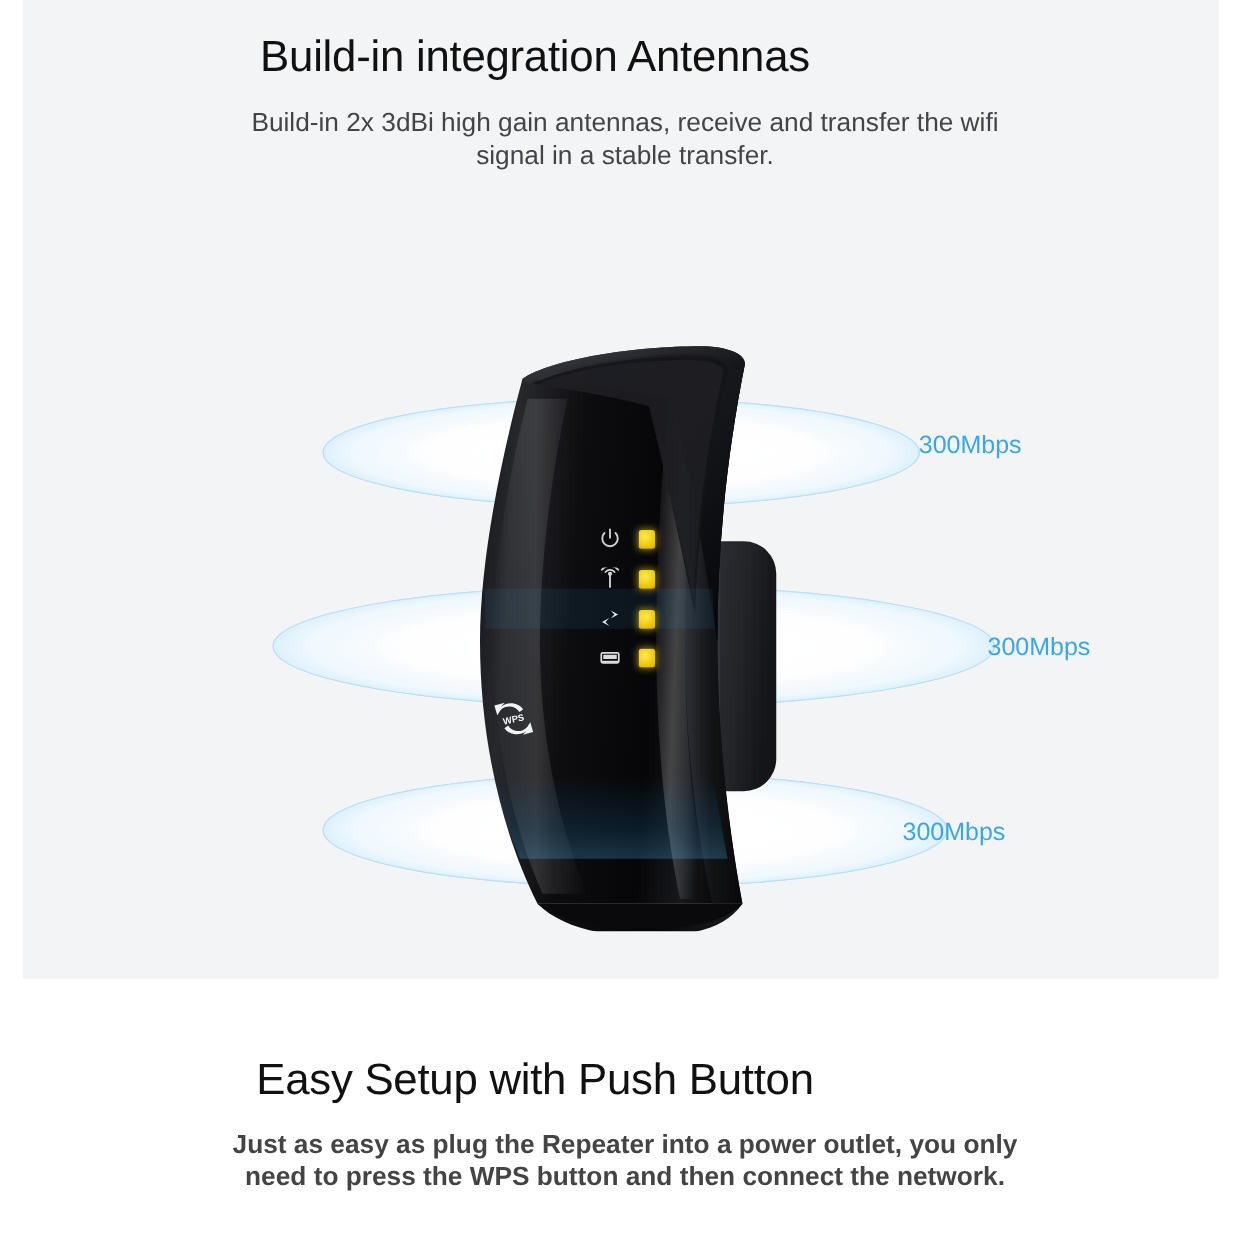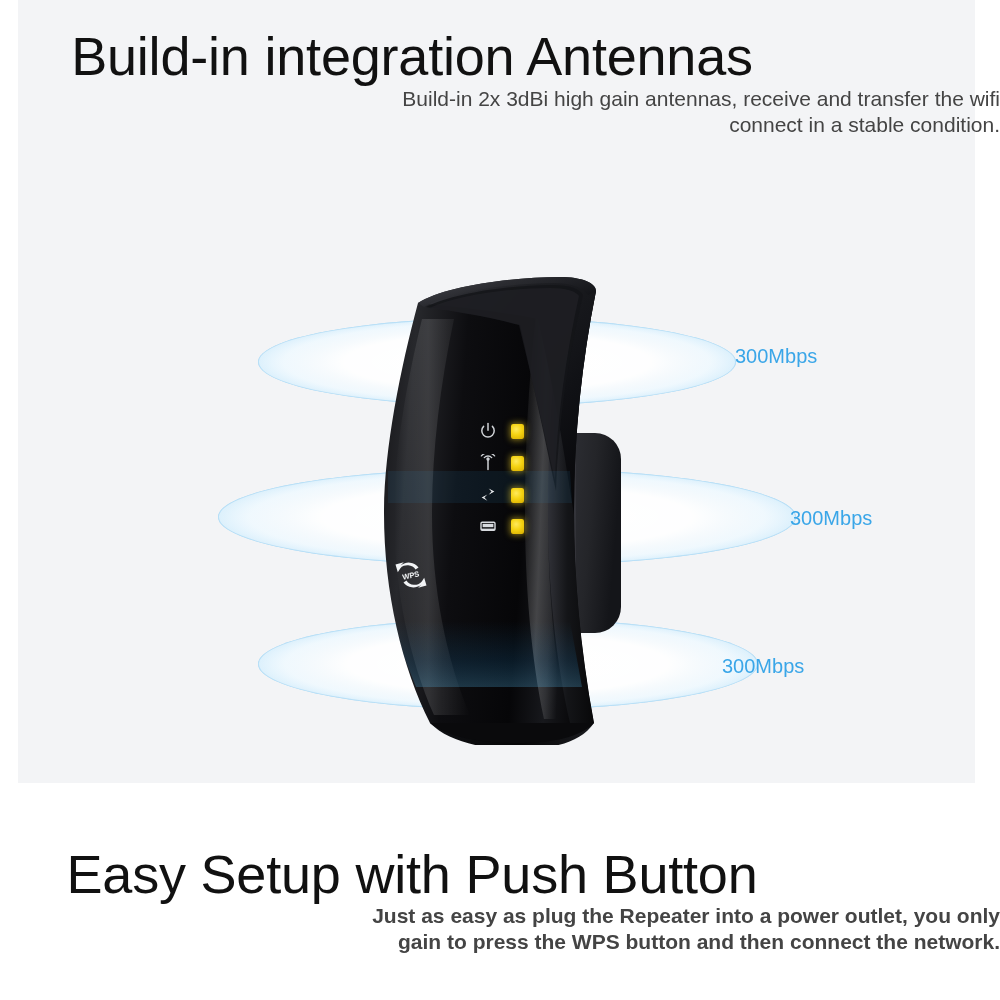--- a/index.html
+++ b/index.html
@@ -29,35 +29,35 @@
     left: 18px;
     top: 0;
     width: 957px;
     height: 783px;
     background: #f3f4f6;
   }
 
   
   .headline {
     position: absolute;
-    left: 0;
+    left: 16px;
     width: 824px;
     text-align: center;
     color: #111111;
-    font-size: 54px;
+    font-size: 35px;
     font-weight: 400;
     letter-spacing: -0.2px;
     line-height: 1.05;
     white-space: nowrap;
   }
   .subline {
     position: absolute;
     left: 0;
     width: 1000px;
-    text-align: right;
+    text-align: center;
     color: #444444;
     font-size: 21px;
     font-weight: 400;
     line-height: 1.24;
   }
 
   #top-headline { top: 28px; }
   #top-subline  { top: 86px; }
 
   #bottom-headline { top: 846px; }
@@ -168,21 +168,21 @@
 <body>
 
 <div class="page">
 
   <div class="panel"></div>
 
   <div class="headline" id="top-headline">Build-in integration Antennas</div>
 
   <div class="subline" id="top-subline">
     <span class="line">Build-in 2x 3dBi high gain antennas, receive and transfer the wifi</span>
-    <span class="line">connect in a stable condition.</span>
+    <span class="line">signal in a stable transfer.</span>
   </div>
 
   <div class="wave" id="wave-top">
     <div class="wave-inner"></div>
   </div>
   <div class="wave" id="wave-middle">
     <div class="wave-inner"></div>
   </div>
   <div class="wave" id="wave-bottom">
     <div class="wave-inner"></div>
@@ -385,16 +385,16 @@
   </div>
 
   <div class="mbps-label" id="mbps-1">300Mbps</div>
   <div class="mbps-label" id="mbps-2">300Mbps</div>
   <div class="mbps-label" id="mbps-3">300Mbps</div>
 
   <div class="headline" id="bottom-headline">Easy Setup with Push Button</div>
 
   <div class="subline" id="bottom-subline">
     <span class="line">Just as easy as plug the Repeater into a power outlet, you only</span>
-    <span class="line">gain to press the WPS button and then connect the network.</span>
+    <span class="line">need to press the WPS button and then connect the network.</span>
   </div>
 
 </div>
 
 </body></html>

